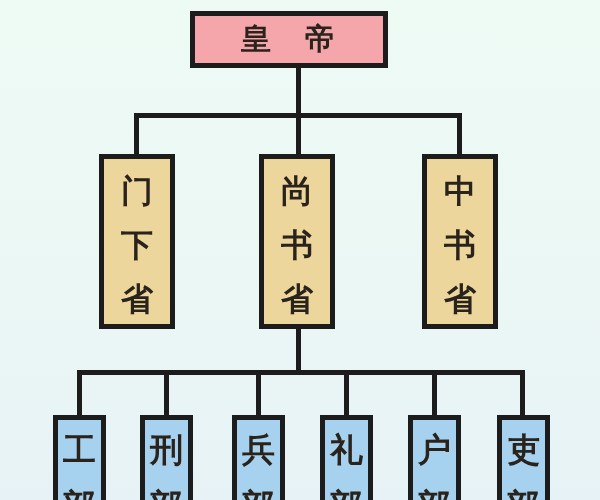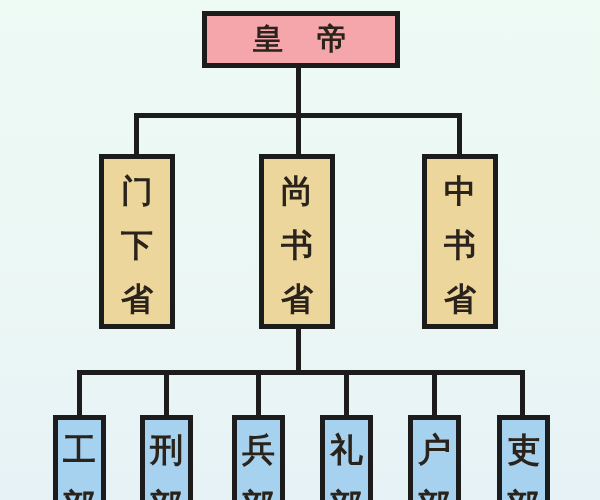--- a/index.html
+++ b/index.html
@@ -12,21 +12,21 @@
     color:#2a231c;
   }
   .node{
     position:absolute;
     box-sizing:border-box;
     border:5px solid #1c1c1c;
     display:flex;align-items:center;justify-content:center;
     text-align:center;
   }
   .node-emperor{
-    left:202px;top:11px;width:198px;height:57px;
+    left:190px;top:11px;width:198px;height:57px;
     background:#f4a6ab;
   }
   .node-emperor .h-label{
     font-size:30px;font-weight:bold;letter-spacing:2px;
     white-space:pre;
   }
   .node-dept{
     top:154px;width:76px;height:175px;
     background:#ecd69c;
     align-items:flex-start;

